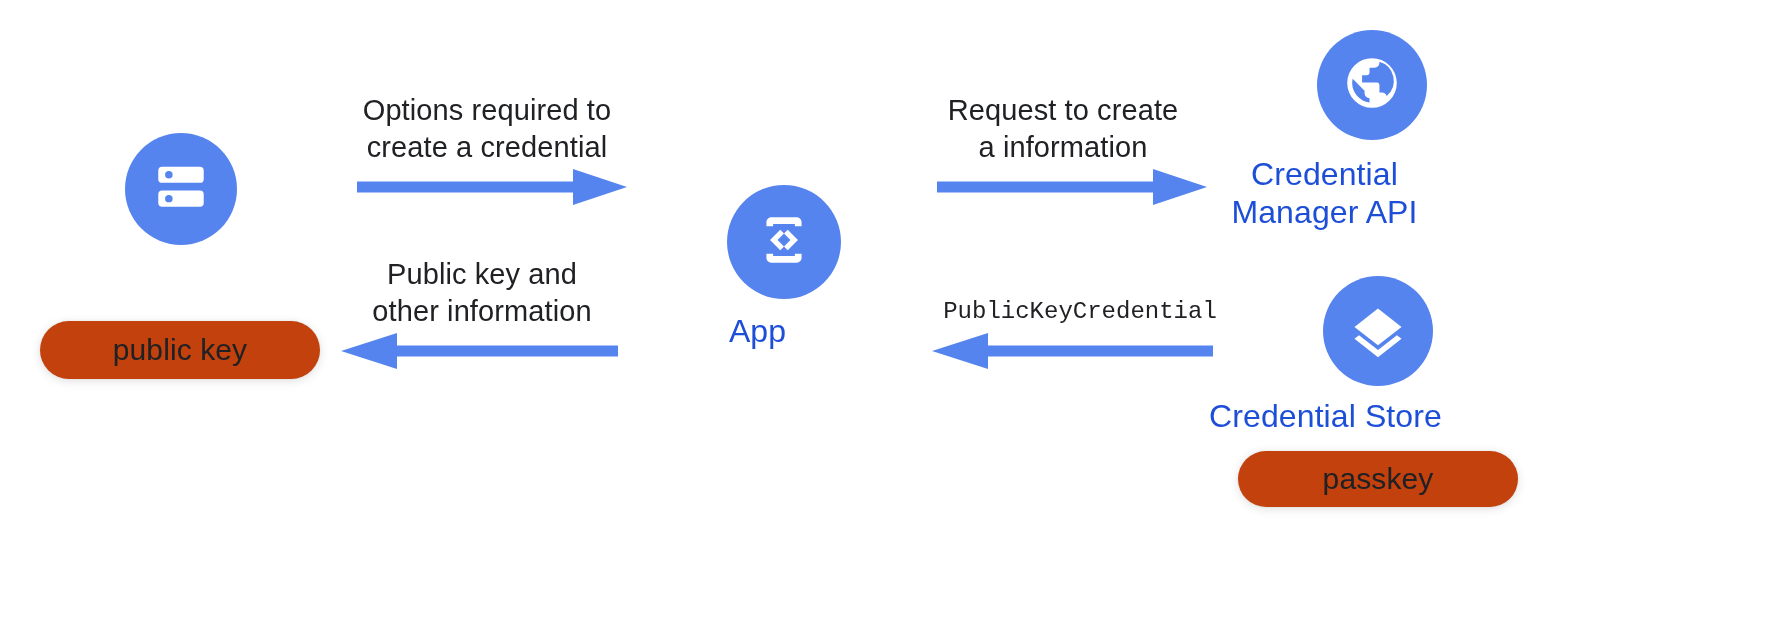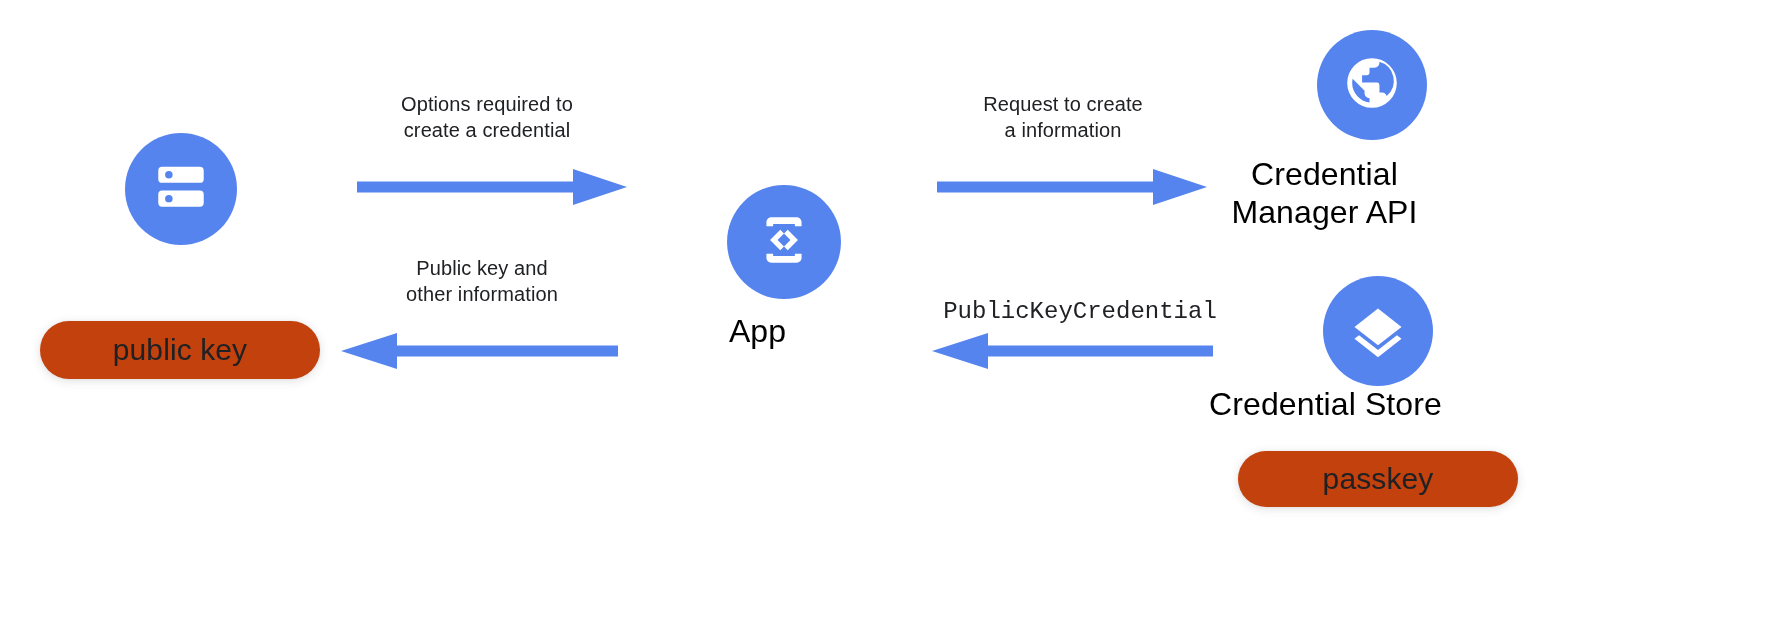--- a/index.html
+++ b/index.html
@@ -32,21 +32,21 @@
   .circle {
     border-radius: 50%;
     background: #5684ef;
     display: flex;
     align-items: center;
     justify-content: center;
     flex: none;
   }
 
   .node-label {
-    color: #000000;
+    color: #1d4ed8;
     text-align: center;
     font-size: 32px;
     line-height: 1.18;
     letter-spacing: 0.1px;
     white-space: pre-line;
     font-weight: 400;
   }
 
   
   .pill {
@@ -68,21 +68,21 @@
   
   .arrow {
     position: absolute;
   }
   .arrow svg { display: block; }
 
   .arrow-label {
     position: absolute;
     text-align: center;
     color: #202124;
-    font-size: 20px;
+    font-size: 29px;
     line-height: 1.28;
     letter-spacing: 0.1px;
     white-space: pre-line;
   }
   .arrow-label.mono {
     font-family: "Liberation Mono", "DejaVu Sans Mono", monospace;
     font-size: 24px;
     letter-spacing: 0px;
   }
 
@@ -96,21 +96,21 @@
   #node-app { left: 727px; top: 185px; width: 114px; }
   #node-app .circle { width: 114px; height: 114px; }
   #node-app .node-label { margin-top: 14px; width: 220px; margin-left: -53px; }
 
   #node-cm-api { left: 1317px; top: 30px; width: 110px; }
   #node-cm-api .circle { width: 110px; height: 110px; }
   #node-cm-api .node-label { margin-top: 16px; width: 300px; margin-left: -95px; }
 
   #node-cred-store { left: 1323px; top: 276px; width: 110px; }
   #node-cred-store .circle { width: 110px; height: 110px; }
-  #node-cred-store .node-label { margin-top: 0; width: 320px; margin-left: -105px; }
+  #node-cred-store .node-label { margin-top: 12px; width: 320px; margin-left: -105px; }
 
   #pill-passkey { left: 1238px; top: 451px; width: 280px; height: 56px; }
 
   #arrow-options   { left: 357px;  top: 166px; }
   #label-options   { left: 337px;  top: 92px;  width: 300px; }
 
   #arrow-publickey { left: 336px;  top: 330px; }
   #label-publickey { left: 332px;  top: 256px; width: 300px; }
 
   #arrow-request   { left: 937px;  top: 166px; }

